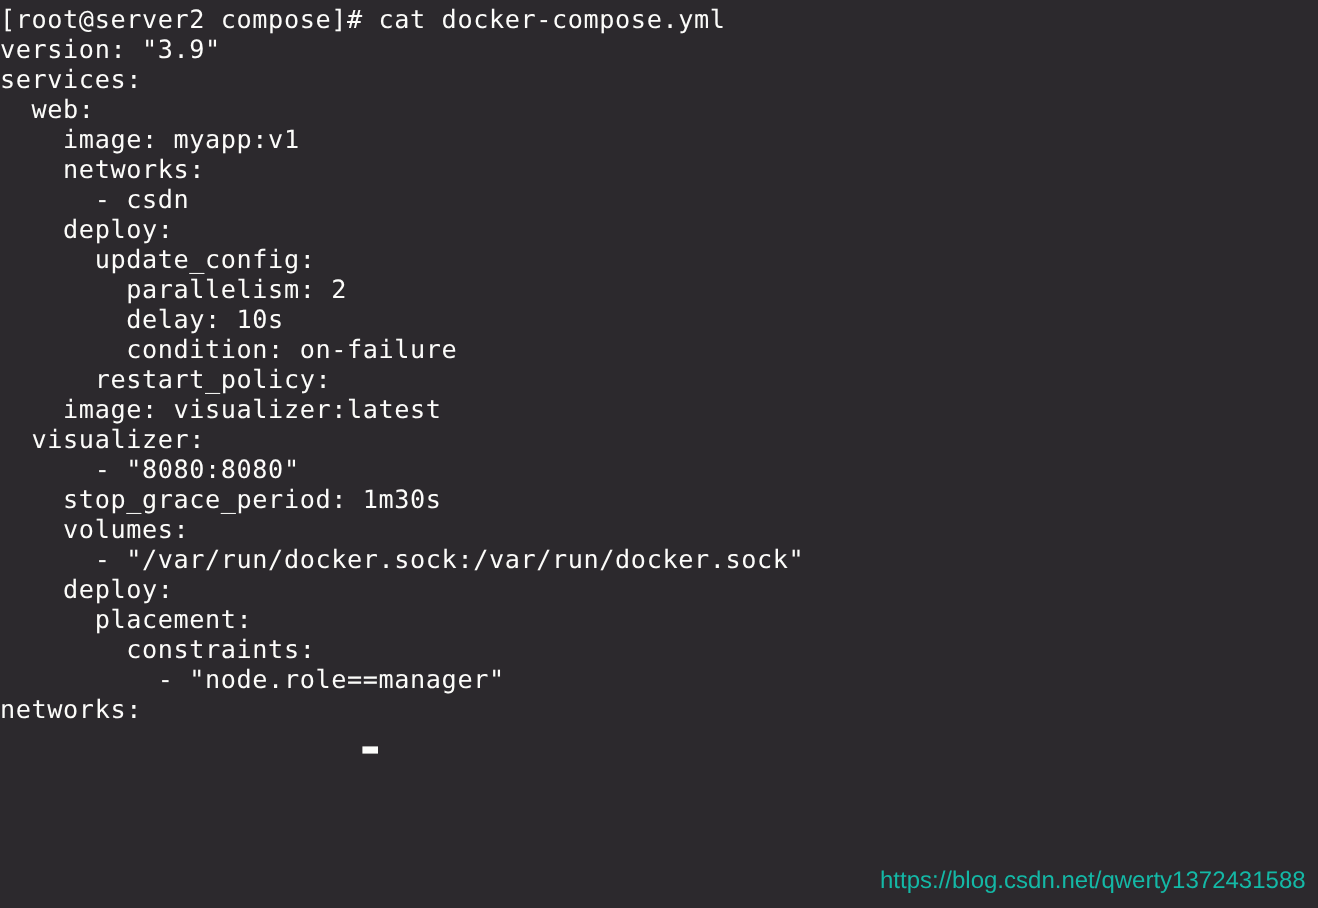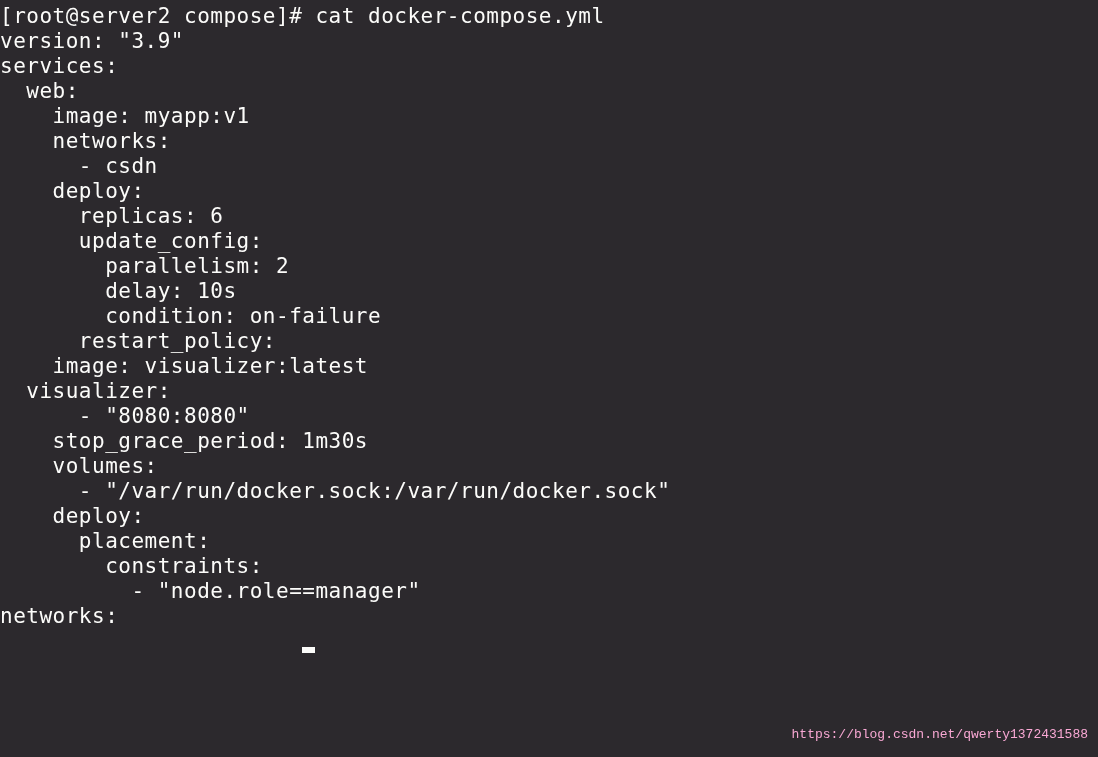--- a/index.html
+++ b/index.html
@@ -28,40 +28,39 @@
       width: 13px;
       height: 6px;
       background-color: #fcfcfa;
       vertical-align: bottom;
       margin-bottom: 1px;
     }
     .watermark {
       position: absolute;
       bottom: 10px;
       right: 10px;
-      color: #f9a8d4;
-      font-family: Liberation Mono, monospace;
-      font-size: 13px;
+      color: #14b8a6;
+      font-family: Liberation Sans, sans-serif;
+      font-size: 20px;
       letter-spacing: 0;
     }
   </style>
 </head>
 <body>
 
 <div id="terminal-container">
     <div class="terminal-line">[root@server2 compose]# cat docker-compose.yml</div>
     <div class="terminal-line">version: "3.9"</div>
     <div class="terminal-line">services:</div>
     <div class="terminal-line"></div>
     <div class="terminal-line">  web:</div>
     <div class="terminal-line">    image: myapp:v1</div>
     <div class="terminal-line">    networks:</div>
     <div class="terminal-line">      - csdn</div>
     <div class="terminal-line">    deploy:</div>
-    <div class="terminal-line">      replicas: 6</div>
     <div class="terminal-line">      update_config:</div>
     <div class="terminal-line">        parallelism: 2</div>
     <div class="terminal-line">        delay: 10s</div>
     <div class="terminal-line">        condition: on-failure</div>
     <div class="terminal-line">      restart_policy:</div>
     <div class="terminal-line"></div>
     <div class="terminal-line">    image: visualizer:latest</div>
     <div class="terminal-line">  visualizer:</div>
     <div class="terminal-line">      - "8080:8080"</div>
     <div class="terminal-line">    stop_grace_period: 1m30s</div>

